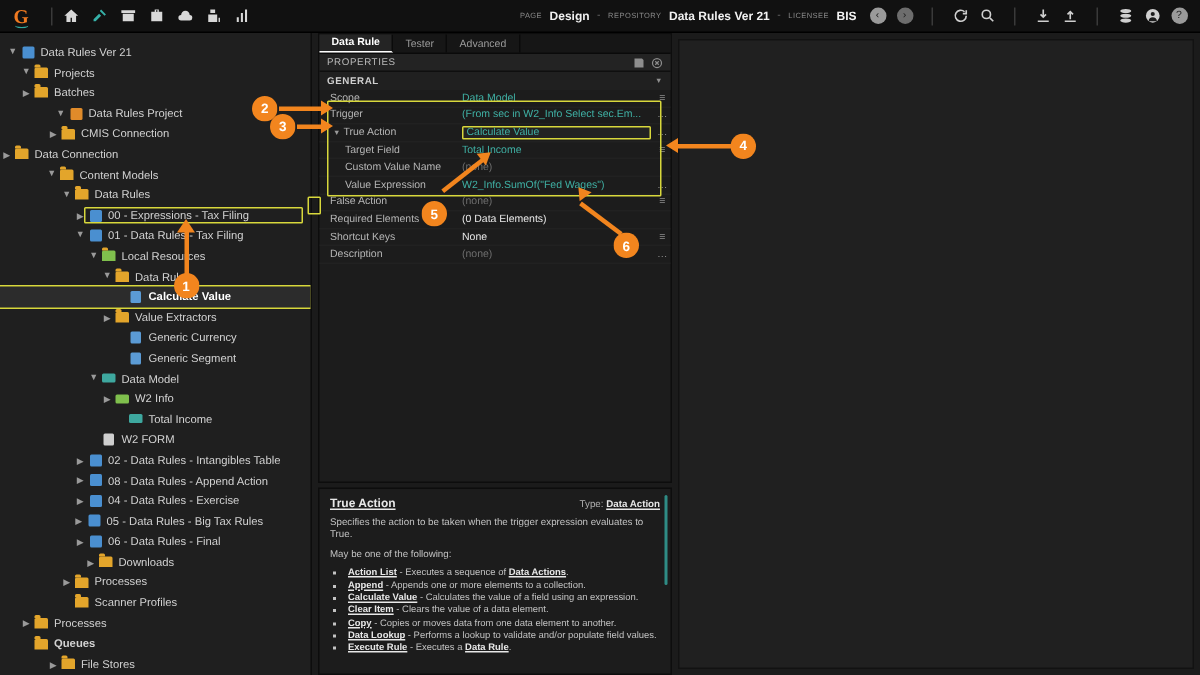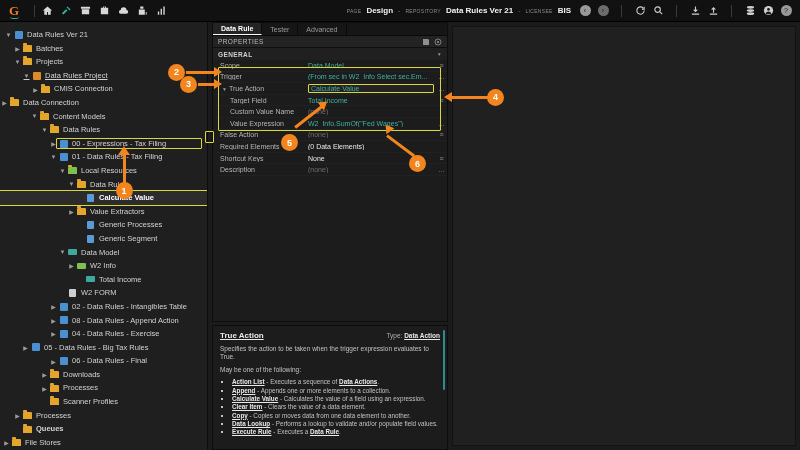--- a/index.html
+++ b/index.html
@@ -221,223 +221,223 @@
 
 <div id="tree">
     <div class="tn" style="padding-left: 4px;">
       <span class="tw">▼</span>
       <span class="ico">
         <span class="cube"></span>
       </span>
       <span class="tn-lbl">Data Rules Ver 21</span>
     </div>
     <div class="tn" style="padding-left: 13px;">
+      <span class="tw">▼</span>
+      <span class="ico">
+        <span class="folder"></span>
+      </span>
+      <span class="tn-lbl">Projects</span>
+    </div>
+    <div class="tn" style="padding-left: 13px;">
       <span class="tw">▶</span>
       <span class="ico">
         <span class="folder"></span>
       </span>
       <span class="tn-lbl">Batches</span>
     </div>
+    <div class="tn" style="padding-left: 36px;">
+      <span class="tw">▼</span>
+      <span class="ico">
+        <span class="cube orange"></span>
+      </span>
+      <span class="tn-lbl">Data Rules Project</span>
+    </div>
+    <div class="tn" style="padding-left: 31px;">
+      <span class="tw">▶</span>
+      <span class="ico">
+        <span class="folder"></span>
+      </span>
+      <span class="tn-lbl">CMIS Connection</span>
+    </div>
+    <div class="tn" style="">
+      <span class="tw">▶</span>
+      <span class="ico">
+        <span class="folder"></span>
+      </span>
+      <span class="tn-lbl">Data Connection</span>
+    </div>
+    <div class="tn" style="padding-left: 30px;">
+      <span class="tw">▼</span>
+      <span class="ico">
+        <span class="folder"></span>
+      </span>
+      <span class="tn-lbl">Content Models</span>
+    </div>
+    <div class="tn" style="padding-left: 40px;">
+      <span class="tw">▼</span>
+      <span class="ico">
+        <span class="folder"></span>
+      </span>
+      <span class="tn-lbl">Data Rules</span>
+    </div>
+    <div class="tn" style="padding-left: 49px;">
+      <span class="tw">▶</span>
+      <span class="ico">
+        <span class="cube"></span>
+      </span>
+      <span class="tn-lbl">00 - Expressions - Tax Filing</span>
+    </div>
+    <div class="tn" style="padding-left: 49px;">
+      <span class="tw">▼</span>
+      <span class="ico">
+        <span class="cube"></span>
+      </span>
+      <span class="tn-lbl">01 - Data Rules - Tax Filing</span>
+    </div>
+    <div class="tn" style="padding-left: 58px;">
+      <span class="tw">▼</span>
+      <span class="ico">
+        <span class="folder" style="background:#7fbf4d"></span>
+      </span>
+      <span class="tn-lbl">Local Resources</span>
+    </div>
+    <div class="tn" style="padding-left: 67px;">
+      <span class="tw">▼</span>
+      <span class="ico">
+        <span class="folder"></span>
+      </span>
+      <span class="tn-lbl">Data Rules</span>
+    </div>
+    <div class="tn sel" style="padding-left: 76px;">
+      <span class="tw"></span>
+      <span class="ico">
+        <span class="file blue"></span>
+      </span>
+      <span class="tn-lbl">Calculate Value</span>
+    </div>
+    <div class="tn" style="padding-left: 67px;">
+      <span class="tw">▶</span>
+      <span class="ico">
+        <span class="folder"></span>
+      </span>
+      <span class="tn-lbl">Value Extractors</span>
+    </div>
+    <div class="tn" style="padding-left: 76px;">
+      <span class="tw"></span>
+      <span class="ico">
+        <span class="file blue"></span>
+      </span>
+      <span class="tn-lbl">Generic Currency</span>
+    </div>
+    <div class="tn" style="padding-left: 76px;">
+      <span class="tw"></span>
+      <span class="ico">
+        <span class="file blue"></span>
+      </span>
+      <span class="tn-lbl">Generic Segment</span>
+    </div>
+    <div class="tn" style="padding-left: 58px;">
+      <span class="tw">▼</span>
+      <span class="ico">
+        <span class="bar teal"></span>
+      </span>
+      <span class="tn-lbl">Data Model</span>
+    </div>
+    <div class="tn" style="padding-left: 67px;">
+      <span class="tw">▶</span>
+      <span class="ico">
+        <span class="bar"></span>
+      </span>
+      <span class="tn-lbl">W2 Info</span>
+    </div>
+    <div class="tn" style="padding-left: 76px;">
+      <span class="tw"></span>
+      <span class="ico">
+        <span class="bar teal"></span>
+      </span>
+      <span class="tn-lbl">Total Income</span>
+    </div>
+    <div class="tn" style="padding-left: 58px;">
+      <span class="tw"></span>
+      <span class="ico">
+        <span class="file"></span>
+      </span>
+      <span class="tn-lbl">W2 FORM</span>
+    </div>
+    <div class="tn" style="padding-left: 49px;">
+      <span class="tw">▶</span>
+      <span class="ico">
+        <span class="cube"></span>
+      </span>
+      <span class="tn-lbl">02 - Data Rules - Intangibles Table</span>
+    </div>
+    <div class="tn" style="padding-left: 49px;">
+      <span class="tw">▶</span>
+      <span class="ico">
+        <span class="cube"></span>
+      </span>
+      <span class="tn-lbl">08 - Data Rules - Append Action</span>
+    </div>
+    <div class="tn" style="padding-left: 49px; align-items: center;">
+      <span class="tw">▶</span>
+      <span class="ico">
+        <span class="cube"></span>
+      </span>
+      <span class="tn-lbl">04 - Data Rules - Exercise</span>
+    </div>
+    <div class="tn" style="padding-left: 48px;">
+      <span class="tw">▶</span>
+      <span class="ico">
+        <span class="cube"></span>
+      </span>
+      <span class="tn-lbl">05 - Data Rules - Big Tax Rules</span>
+    </div>
+    <div class="tn" style="padding-left: 49px;">
+      <span class="tw">▶</span>
+      <span class="ico">
+        <span class="cube"></span>
+      </span>
+      <span class="tn-lbl">06 - Data Rules - Final</span>
+    </div>
+    <div class="tn" style="padding-left: 40px; margin-left: 16px;">
+      <span class="tw">▶</span>
+      <span class="ico">
+        <span class="folder"></span>
+      </span>
+      <span class="tn-lbl">Downloads</span>
+    </div>
+    <div class="tn" style="padding-left: 40px;">
+      <span class="tw">▶</span>
+      <span class="ico">
+        <span class="folder"></span>
+      </span>
+      <span class="tn-lbl">Processes</span>
+    </div>
+    <div class="tn" style="padding-left: 40px;">
+      <span class="tw"></span>
+      <span class="ico">
+        <span class="folder"></span>
+      </span>
+      <span class="tn-lbl">Scanner Profiles</span>
+    </div>
     <div class="tn" style="padding-left: 13px;">
-      <span class="tw">▼</span>
-      <span class="ico">
-        <span class="folder"></span>
-      </span>
-      <span class="tn-lbl">Projects</span>
-    </div>
-    <div class="tn" style="padding-left: 22px; text-decoration: underline;">
-      <span class="tw">▼</span>
-      <span class="ico">
-        <span class="cube orange"></span>
-      </span>
-      <span class="tn-lbl">Data Rules Project</span>
+      <span class="tw">▶</span>
+      <span class="ico">
+        <span class="folder"></span>
+      </span>
+      <span class="tn-lbl">Processes</span>
+    </div>
+    <div class="tn" style="padding-left: 13px; font-weight: bold;">
+      <span class="tw"></span>
+      <span class="ico">
+        <span class="folder"></span>
+      </span>
+      <span class="tn-lbl">Queues</span>
     </div>
     <div class="tn" style="padding-left: 31px;">
-      <span class="tw">▶</span>
-      <span class="ico">
-        <span class="folder"></span>
-      </span>
-      <span class="tn-lbl">CMIS Connection</span>
-    </div>
-    <div class="tn" style="">
-      <span class="tw">▶</span>
-      <span class="ico">
-        <span class="folder"></span>
-      </span>
-      <span class="tn-lbl">Data Connection</span>
-    </div>
-    <div class="tn" style="padding-left: 30px;">
-      <span class="tw">▼</span>
-      <span class="ico">
-        <span class="folder"></span>
-      </span>
-      <span class="tn-lbl">Content Models</span>
-    </div>
-    <div class="tn" style="padding-left: 40px;">
-      <span class="tw">▼</span>
-      <span class="ico">
-        <span class="folder"></span>
-      </span>
-      <span class="tn-lbl">Data Rules</span>
-    </div>
-    <div class="tn" style="padding-left: 49px;">
-      <span class="tw">▶</span>
-      <span class="ico">
-        <span class="cube"></span>
-      </span>
-      <span class="tn-lbl">00 - Expressions - Tax Filing</span>
-    </div>
-    <div class="tn" style="padding-left: 49px;">
-      <span class="tw">▼</span>
-      <span class="ico">
-        <span class="cube"></span>
-      </span>
-      <span class="tn-lbl">01 - Data Rules - Tax Filing</span>
-    </div>
-    <div class="tn" style="padding-left: 58px;">
-      <span class="tw">▼</span>
-      <span class="ico">
-        <span class="folder" style="background:#7fbf4d"></span>
-      </span>
-      <span class="tn-lbl">Local Resources</span>
-    </div>
-    <div class="tn" style="padding-left: 67px;">
-      <span class="tw">▼</span>
-      <span class="ico">
-        <span class="folder"></span>
-      </span>
-      <span class="tn-lbl">Data Rules</span>
-    </div>
-    <div class="tn sel" style="padding-left: 76px;">
-      <span class="tw"></span>
-      <span class="ico">
-        <span class="file blue"></span>
-      </span>
-      <span class="tn-lbl">Calculate Value</span>
-    </div>
-    <div class="tn" style="padding-left: 67px;">
-      <span class="tw">▶</span>
-      <span class="ico">
-        <span class="folder"></span>
-      </span>
-      <span class="tn-lbl">Value Extractors</span>
-    </div>
-    <div class="tn" style="padding-left: 76px;">
-      <span class="tw"></span>
-      <span class="ico">
-        <span class="file blue"></span>
-      </span>
-      <span class="tn-lbl">Generic Processes</span>
-    </div>
-    <div class="tn" style="padding-left: 76px;">
-      <span class="tw"></span>
-      <span class="ico">
-        <span class="file blue"></span>
-      </span>
-      <span class="tn-lbl">Generic Segment</span>
-    </div>
-    <div class="tn" style="padding-left: 58px;">
-      <span class="tw">▼</span>
-      <span class="ico">
-        <span class="bar teal"></span>
-      </span>
-      <span class="tn-lbl">Data Model</span>
-    </div>
-    <div class="tn" style="padding-left: 67px;">
-      <span class="tw">▶</span>
-      <span class="ico">
-        <span class="bar"></span>
-      </span>
-      <span class="tn-lbl">W2 Info</span>
-    </div>
-    <div class="tn" style="padding-left: 76px;">
-      <span class="tw"></span>
-      <span class="ico">
-        <span class="bar teal"></span>
-      </span>
-      <span class="tn-lbl">Total Income</span>
-    </div>
-    <div class="tn" style="padding-left: 58px;">
-      <span class="tw"></span>
-      <span class="ico">
-        <span class="file"></span>
-      </span>
-      <span class="tn-lbl">W2 FORM</span>
-    </div>
-    <div class="tn" style="padding-left: 49px;">
-      <span class="tw">▶</span>
-      <span class="ico">
-        <span class="cube"></span>
-      </span>
-      <span class="tn-lbl">02 - Data Rules - Intangibles Table</span>
-    </div>
-    <div class="tn" style="padding-left: 49px;">
-      <span class="tw">▶</span>
-      <span class="ico">
-        <span class="cube"></span>
-      </span>
-      <span class="tn-lbl">08 - Data Rules - Append Action</span>
-    </div>
-    <div class="tn" style="padding-left: 49px; align-items: center;">
-      <span class="tw">▶</span>
-      <span class="ico">
-        <span class="cube"></span>
-      </span>
-      <span class="tn-lbl">04 - Data Rules - Exercise</span>
-    </div>
-    <div class="tn" style="padding-left: 21px;">
-      <span class="tw">▶</span>
-      <span class="ico">
-        <span class="cube"></span>
-      </span>
-      <span class="tn-lbl">05 - Data Rules - Big Tax Rules</span>
-    </div>
-    <div class="tn" style="padding-left: 49px;">
-      <span class="tw">▶</span>
-      <span class="ico">
-        <span class="cube"></span>
-      </span>
-      <span class="tn-lbl">06 - Data Rules - Final</span>
-    </div>
-    <div class="tn" style="padding-left: 40px;">
-      <span class="tw">▶</span>
-      <span class="ico">
-        <span class="folder"></span>
-      </span>
-      <span class="tn-lbl">Downloads</span>
-    </div>
-    <div class="tn" style="padding-left: 40px;">
-      <span class="tw">▶</span>
-      <span class="ico">
-        <span class="folder"></span>
-      </span>
-      <span class="tn-lbl">Processes</span>
-    </div>
-    <div class="tn" style="padding-left: 40px;">
-      <span class="tw"></span>
-      <span class="ico">
-        <span class="folder"></span>
-      </span>
-      <span class="tn-lbl">Scanner Profiles</span>
-    </div>
-    <div class="tn" style="padding-left: 13px;">
-      <span class="tw">▶</span>
-      <span class="ico">
-        <span class="folder"></span>
-      </span>
-      <span class="tn-lbl">Processes</span>
-    </div>
-    <div class="tn" style="padding-left: 13px; font-weight: bold;">
-      <span class="tw"></span>
-      <span class="ico">
-        <span class="folder"></span>
-      </span>
-      <span class="tn-lbl">Queues</span>
-    </div>
-    <div class="tn" style="padding-left: 2px;">
       <span class="tw">▶</span>
       <span class="ico">
         <span class="folder"></span>
       </span>
       <span class="tn-lbl">File Stores</span>
     </div>
     <div class="tn" style="padding-left: 13px;"></div>
   </div>
 
 <div id="props">

